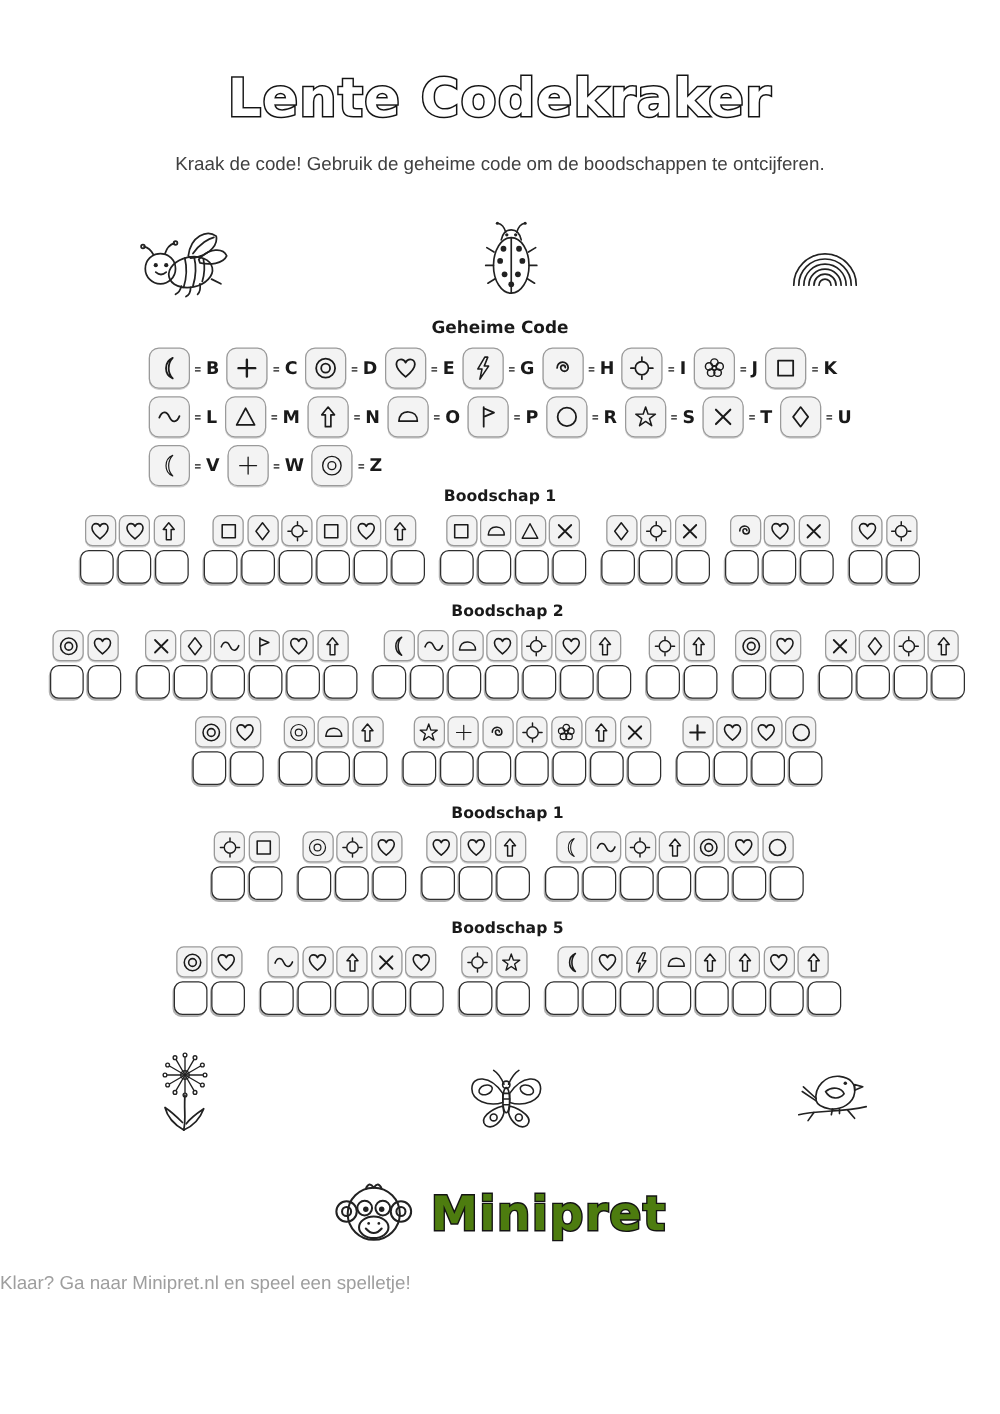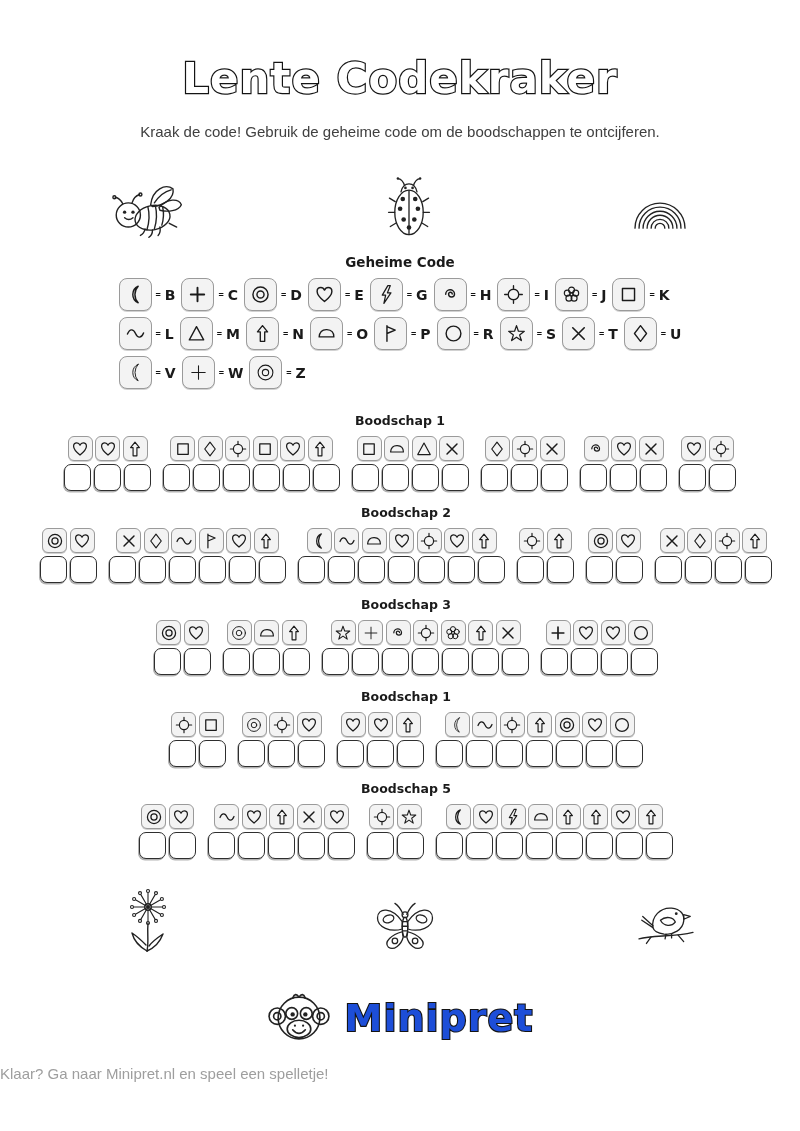--- a/index.html
+++ b/index.html
@@ -15,33 +15,33 @@
   .code-heading { margin-top:8px; text-align:center; font-size:13.5px; font-weight:800; font-family:"DejaVu Sans",sans-serif; }
   .code-table { width:fit-content; margin:8px auto 0; display:flex; flex-direction:column; align-items:flex-start; gap:6px; }
   .code-row { display:flex; align-items:center; gap:6px; }
   .code-entry { display:flex; align-items:center; gap:4px; }
   .tile { background:#f3f3f3; border:1px solid #9a9a9a; display:flex; align-items:center; justify-content:center;
           box-shadow:0 1px 0 rgba(0,0,0,0.18); }
   .code-tile { width:33px; height:33px; border-radius:8px; }
   .code-tile svg { width:23px; height:23px; }
   .eq { font-size:9px; font-weight:700; color:#111; }
   .code-letter { font-size:14px; font-weight:800; font-family:"DejaVu Sans",sans-serif; }
-  #messages { margin-top:24px; }
+  #messages { }
   .message + .message { margin-top:14px;padding-left:12px; }
   .msg-heading { text-align:center; font-size:12.5px; font-weight:800; font-family:"DejaVu Sans",sans-serif; }
   .msg-row { margin-top:8px; display:flex; justify-content:center; align-items:flex-start; gap:12px; }
   .word { display:flex; flex-direction:column; align-items:center; gap:3px; }
   .tiles { display:flex; gap:2.5px; }
   .sym-tile { width:25px; height:25px; border-radius:6px; }
   .sym-tile svg { width:20px; height:20px; }
   .boxes { display:flex; gap:3px; }
   .answer-box { width:27px; height:27px; border:1.6px solid #2e2e2e; border-radius:7px; background:#fff;
                 box-shadow:-1px 1.5px 0 rgba(0,0,0,0.3); }
   .logo-row { margin-top:24px; display:flex; justify-content:center; align-items:center; gap:14px; }
-  .logo-text { font-family:"DejaVu Sans",sans-serif; font-size:38px; font-weight:800; color:#1d4ed8;
+  .logo-text { font-family:"DejaVu Sans",sans-serif; font-size:38px; font-weight:800; color:#4d7c0f;
                -webkit-text-stroke:2.2px #141414; paint-order:stroke fill; letter-spacing:1px; }
   .footer { margin-top:18px; text-align:left; font-size:15px; color:#9e9e9e; }
   .deco { display:block; }
 </style>
 </head>
 <body>
 
 <div class="page">
 
   <h1 class="title">Lente Codekraker</h1>
@@ -659,21 +659,20 @@
             <div class="boxes">
               <div class="answer-box"></div>
               <div class="answer-box"></div>
               <div class="answer-box"></div>
               <div class="answer-box"></div>
             </div>
           </div>
         </div>
       </section>
       <section class="message">
-        <h3 class="msg-heading">Boodschap 3</h3>
         <div class="msg-row">
           <div class="word">
             <div class="tiles">
               <div class="tile sym-tile">
                 <svg viewBox="0 0 24 24" fill="none" stroke="#1b1b1b" stroke-width="1.5" stroke-linecap="round" stroke-linejoin="round">
                   <circle cx="12" cy="12" r="7.9"></circle>
                   <circle cx="12" cy="12" r="3.7"></circle>
                 </svg>
               </div>
               <div class="tile sym-tile">

